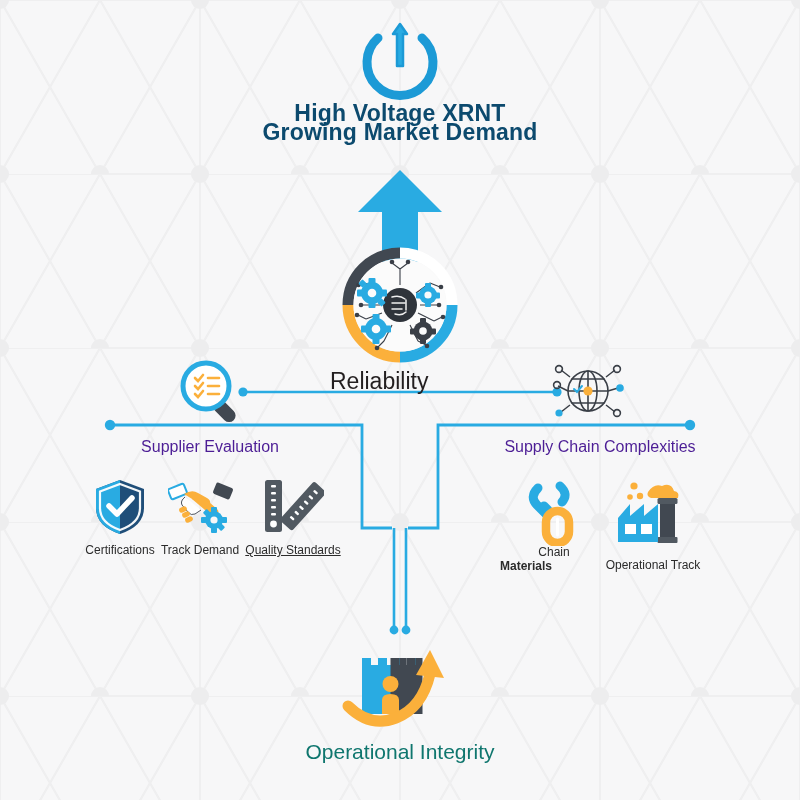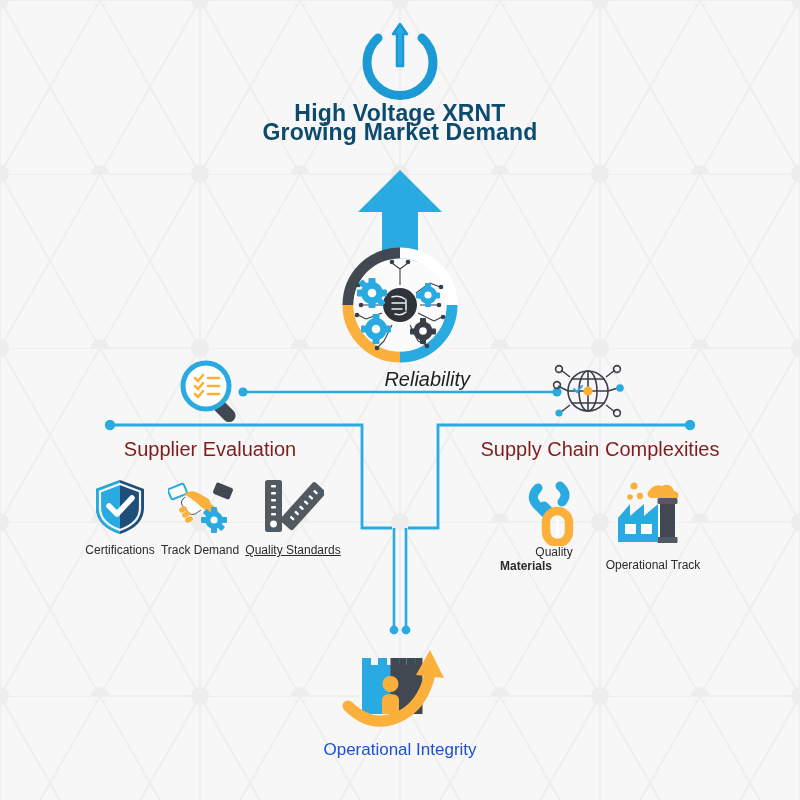--- a/index.html
+++ b/index.html
@@ -39,44 +39,43 @@
     left: 0; right: 0;
     text-align: center;
     font-size: 23px;
     font-weight: bold;
     color: #0c4a6e;
     letter-spacing: .2px;
   }
   .branch-label {
     position: absolute;
     text-align: center;
-    font-size: 20px;
-    color: #7f1d1d;
+    font-size: 16px;
+    color: #4c1d95;
     font-weight: 400;
   }
   .center-label {
     position: absolute;
-    text-align: right;
-    font-size: 20px;
+    text-align: left;
+    font-size: 23px;
     color: #231f20;
-    font-style: italic;
   }
   .leaf-label {
     position: absolute;
     text-align: center;
     font-size: 12px;
     color: #2b2b2b;
     line-height: 14px;
   }
   .bottom-label {
     position: absolute;
     left: 0; right: 0;
     text-align: center;
-    font-size: 17px;
-    color: #1d4ed8;
+    font-size: 21px;
+    color: #0f766e;
   }
 </style>
 </head>
 <body>
 
 <div id="canvas">
 
   <svg id="bg-mesh" viewBox="0 0 800 800">
     <defs>
       <pattern id="tri" width="200" height="174" patternUnits="userSpaceOnUse">
@@ -322,21 +321,21 @@
 
   <svg class="abs" style="left:526px; top:480px;" width="56" height="66" viewBox="0 0 56 66">
     <path d="M12,8 q-9,9 -1,17 l9,9" fill="none" stroke="#29ABE2" stroke-width="9" stroke-linecap="round"></path>
     <path d="M34,6 q9,8 2,16" fill="none" stroke="#29ABE2" stroke-width="9" stroke-linecap="round"></path>
     <path d="M22,30 l-4,-4" fill="none" stroke="#29ABE2" stroke-width="9" stroke-linecap="round"></path>
     <g fill="none" stroke="#FBB03B" stroke-width="8.5">
       <rect x="20" y="31" width="23" height="32" rx="11.5"></rect>
     </g>
     <path d="M31.5,39 v16" stroke="#ffffff" stroke-width="3" stroke-linecap="round"></path>
   </svg>
-  <div class="leaf-label" style="left:508px; top:545px; width:92px;">Quality</div>
+  <div class="leaf-label" style="left:508px; top:545px; width:92px;">Chain</div>
   <div class="leaf-label" style="left:480px; top:559px; width:92px;font-weight:bold;">Materials</div>
 
   <svg class="abs" style="left:614px; top:480px;" width="76" height="66" viewBox="0 0 76 66">
     <g fill="#FBB03B">
       <path d="M34,12 q6,-9 14,-6 q9,-4 12,5 q6,1 4,7 l-27,0 q-5,-2 -3,-6 Z"></path>
       <circle cx="20" cy="6" r="3.6"></circle>
       <circle cx="26" cy="16" r="3.2"></circle>
       <circle cx="16" cy="17" r="2.8"></circle>
     </g>
     <rect x="46" y="18" width="15" height="44" fill="#414851"></rect>

